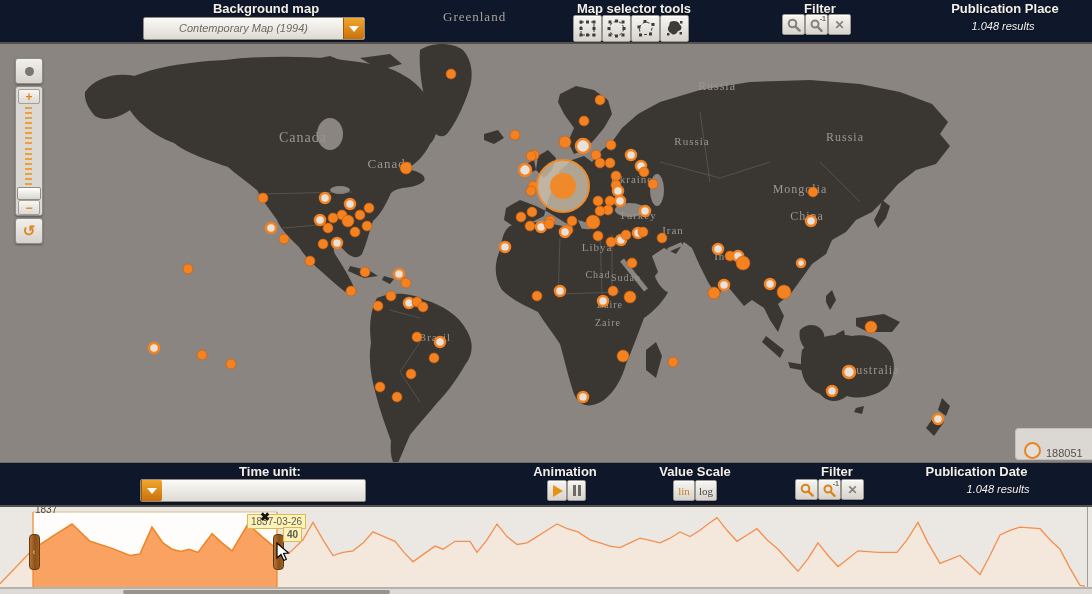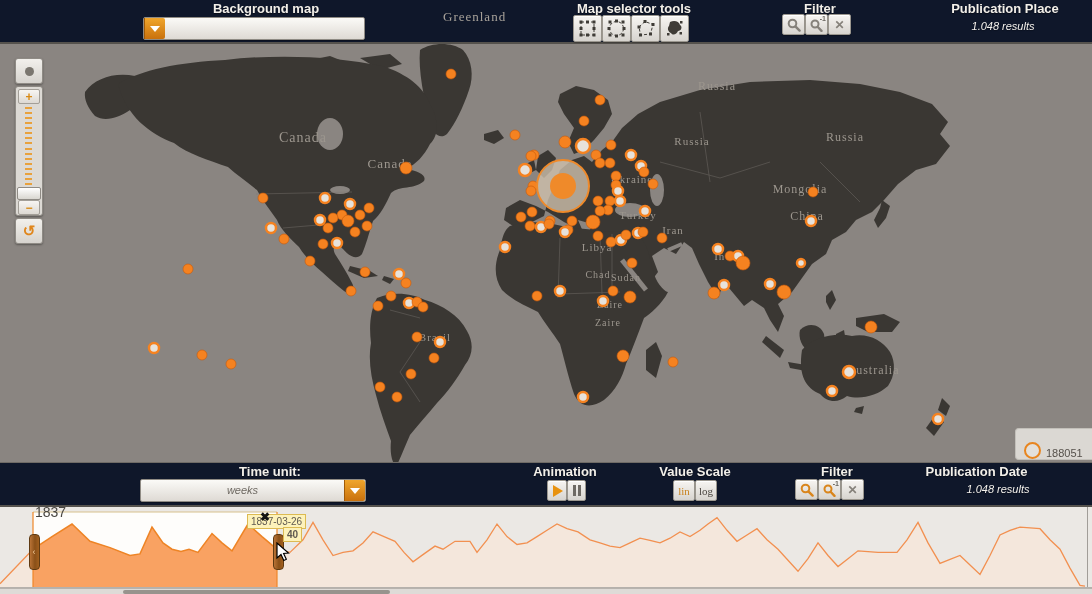--- a/index.html
+++ b/index.html
@@ -56,21 +56,21 @@
         display:flex;align-items:center;justify-content:center;line-height:1;cursor:pointer;}
   .tickcol{position:absolute;left:9px;top:20px;width:8px;height:78px;display:flex;flex-direction:column;justify-content:space-between;}
   .tickcol i{display:block;width:7px;height:2px;background:#e8a13c;}
   .sl-handle{position:absolute;left:1px;top:100px;width:22px;height:11px;background:linear-gradient(#ffffff,#d9d6d0);
         border:1px solid #8f8b85;border-radius:2px;cursor:pointer;}
   .undo-btn{position:absolute;left:15px;top:176px;width:26px;height:24px;font-size:15px;font-weight:bold;color:#e0861c;}
 
   
   .timeline{position:absolute;left:0;top:504px;width:1092px;height:90px;background:#ebe8e4;z-index:10;}
   #tl-svg{position:absolute;left:0;top:0;}
-  .tl-year{position:absolute;left:35px;top:0;font-size:14px;color:#4a4742;z-index:12;}
+  .tl-year{position:absolute;left:35px;top:0;font-size:10px;color:#4a4742;z-index:12;}
   .brush-handle{position:absolute;top:30px;width:9px;height:34px;border-radius:4px;cursor:ew-resize;z-index:14;
         background:linear-gradient(90deg,#b97336,#8a5018 55%,#a2601f);border:1px solid #5f3a12;
         display:flex;align-items:center;justify-content:center;}
   .brush-handle span{color:#f0c896;font-size:9px;line-height:1;}
   .tt-box{position:absolute;background:#fdf2ba;border:1px solid #dcba52;color:#5f5950;font-size:10px;
         padding:0 3px;line-height:13px;white-space:nowrap;z-index:15;}
   .tt-close{position:absolute;left:260px;top:6px;font-size:12px;font-weight:bold;color:#141414;z-index:16;cursor:pointer;}
   .cursor-svg{position:absolute;left:276px;top:38px;z-index:20;}
   .tl-rightline{position:absolute;left:1087px;top:0;width:1px;height:83px;background:#a19d98;}
   .tl-scroll{position:absolute;left:0;top:84px;width:1092px;height:6px;background:#dedbd7;border-top:1px solid #b7b3ae;}
@@ -323,20 +323,21 @@
       <span class="legend-ring"></span>
       <span class="legend-val">188051</span>
     </div>
   </div>
 
   <div class="toolbar top">
     <div class="map-ghost-label">Greenland</div>
 
     <div class="tb-title" style="left:266px;">Background map</div>
     <div class="dropdown" style="left:143px;top:17px;width:220px;">
+      <span class="dd-value">Contemporary Map (1994)</span>
       <span class="dd-btn">
           <i class="chev"></i>
         </span>
     </div>
 
     <div class="tb-title" style="left:634px;">Map selector tools</div>
     <div class="btn3d" style="left:573px;top:15px;width:27px;height:25px;">
       <svg width="21" height="21" viewBox="0 0 21 21">
         <rect x="4" y="4" width="13" height="13" fill="none" stroke="#3f3c37" stroke-dasharray="3 2"></rect>
         <g fill="#3f3c37">
@@ -407,21 +408,20 @@
       <span class="x-glyph">✕</span>
     </div>
 
     <div class="tb-title" style="left:1005px;">Publication Place</div>
     <div class="results" style="left:1003px;">1.048 results</div>
   </div>
 
   <div class="toolbar bottom">
     <div class="tb-title" style="left:270px;">Time unit:</div>
     <div class="dropdown" style="left:140px;top:16px;width:224px;">
-      <span class="dd-value">weeks</span>
       <span class="dd-btn">
           <i class="chev"></i>
         </span>
     </div>
 
     <div class="tb-title" style="left:565px;">Animation</div>
     <div class="btn3d" style="left:547px;top:17px;width:18px;height:19px;">
       <i class="play-tri"></i>
     </div>
     <div class="btn3d" style="left:567px;top:17px;width:17px;height:19px;">

